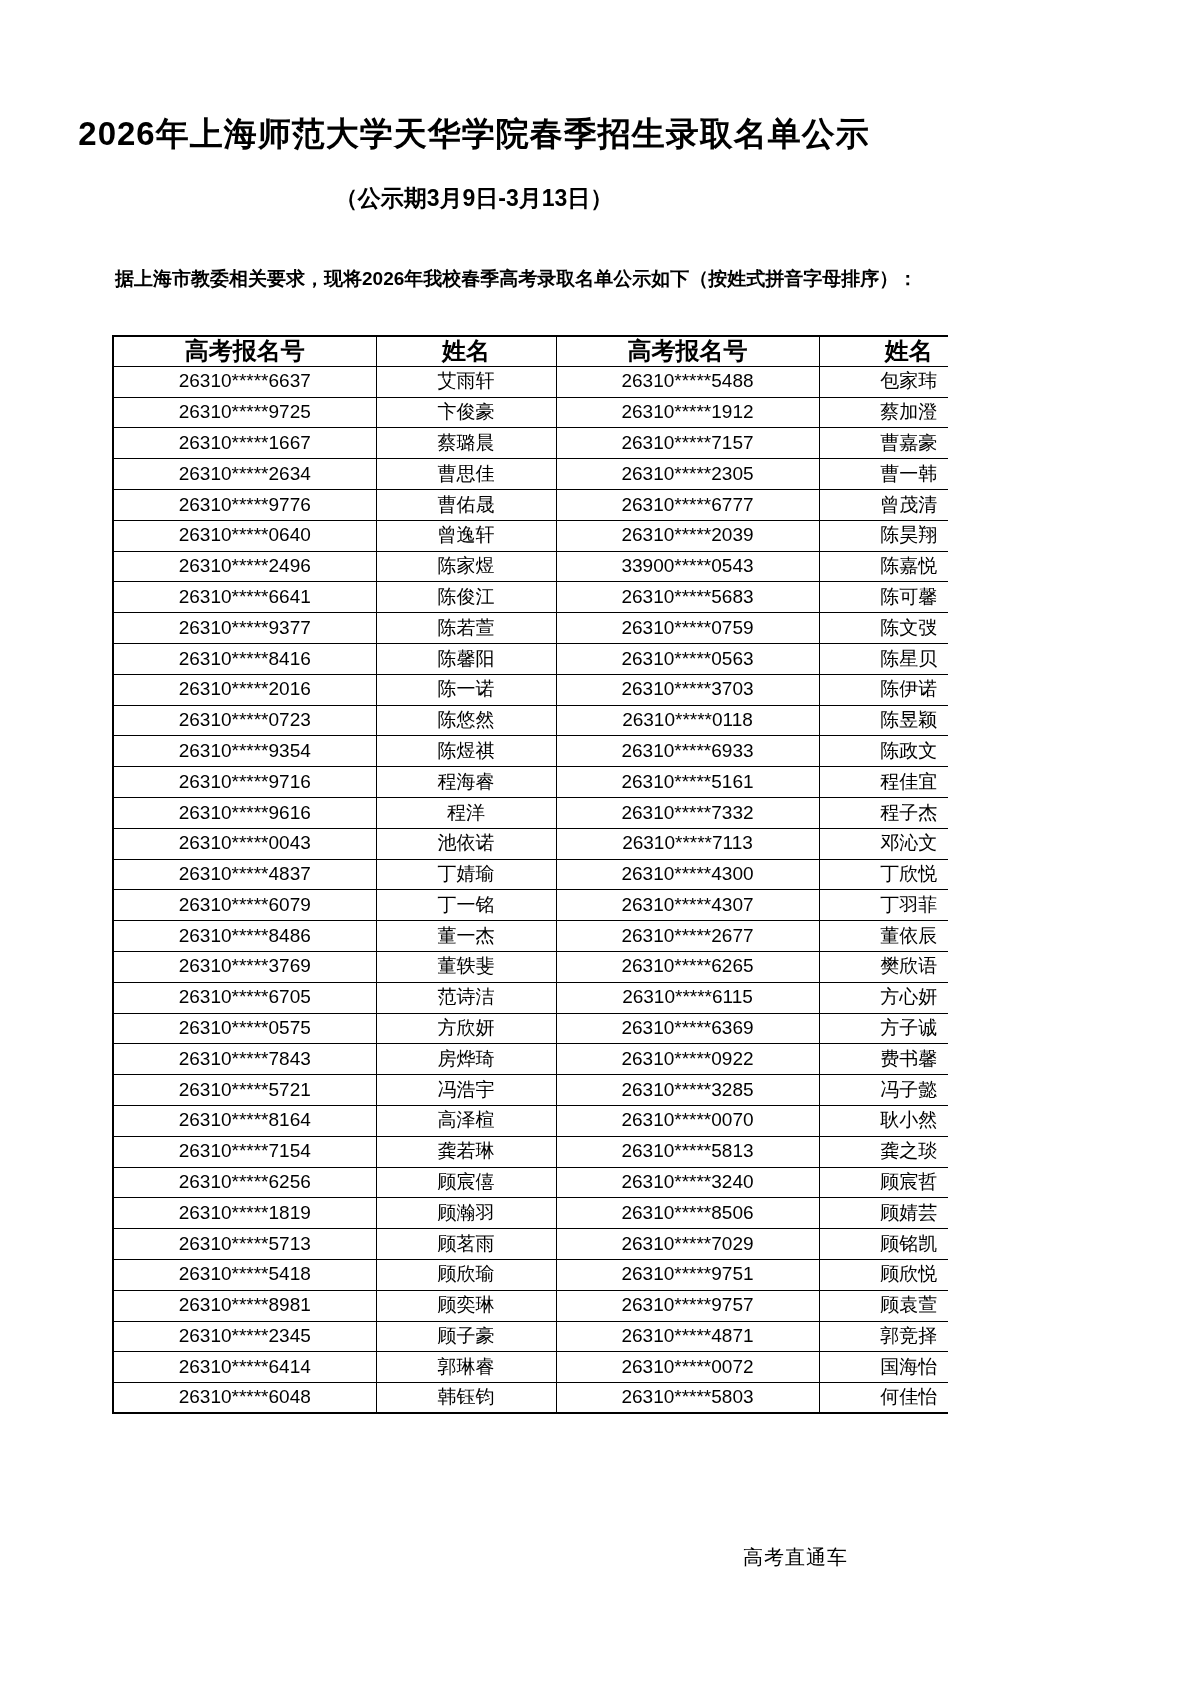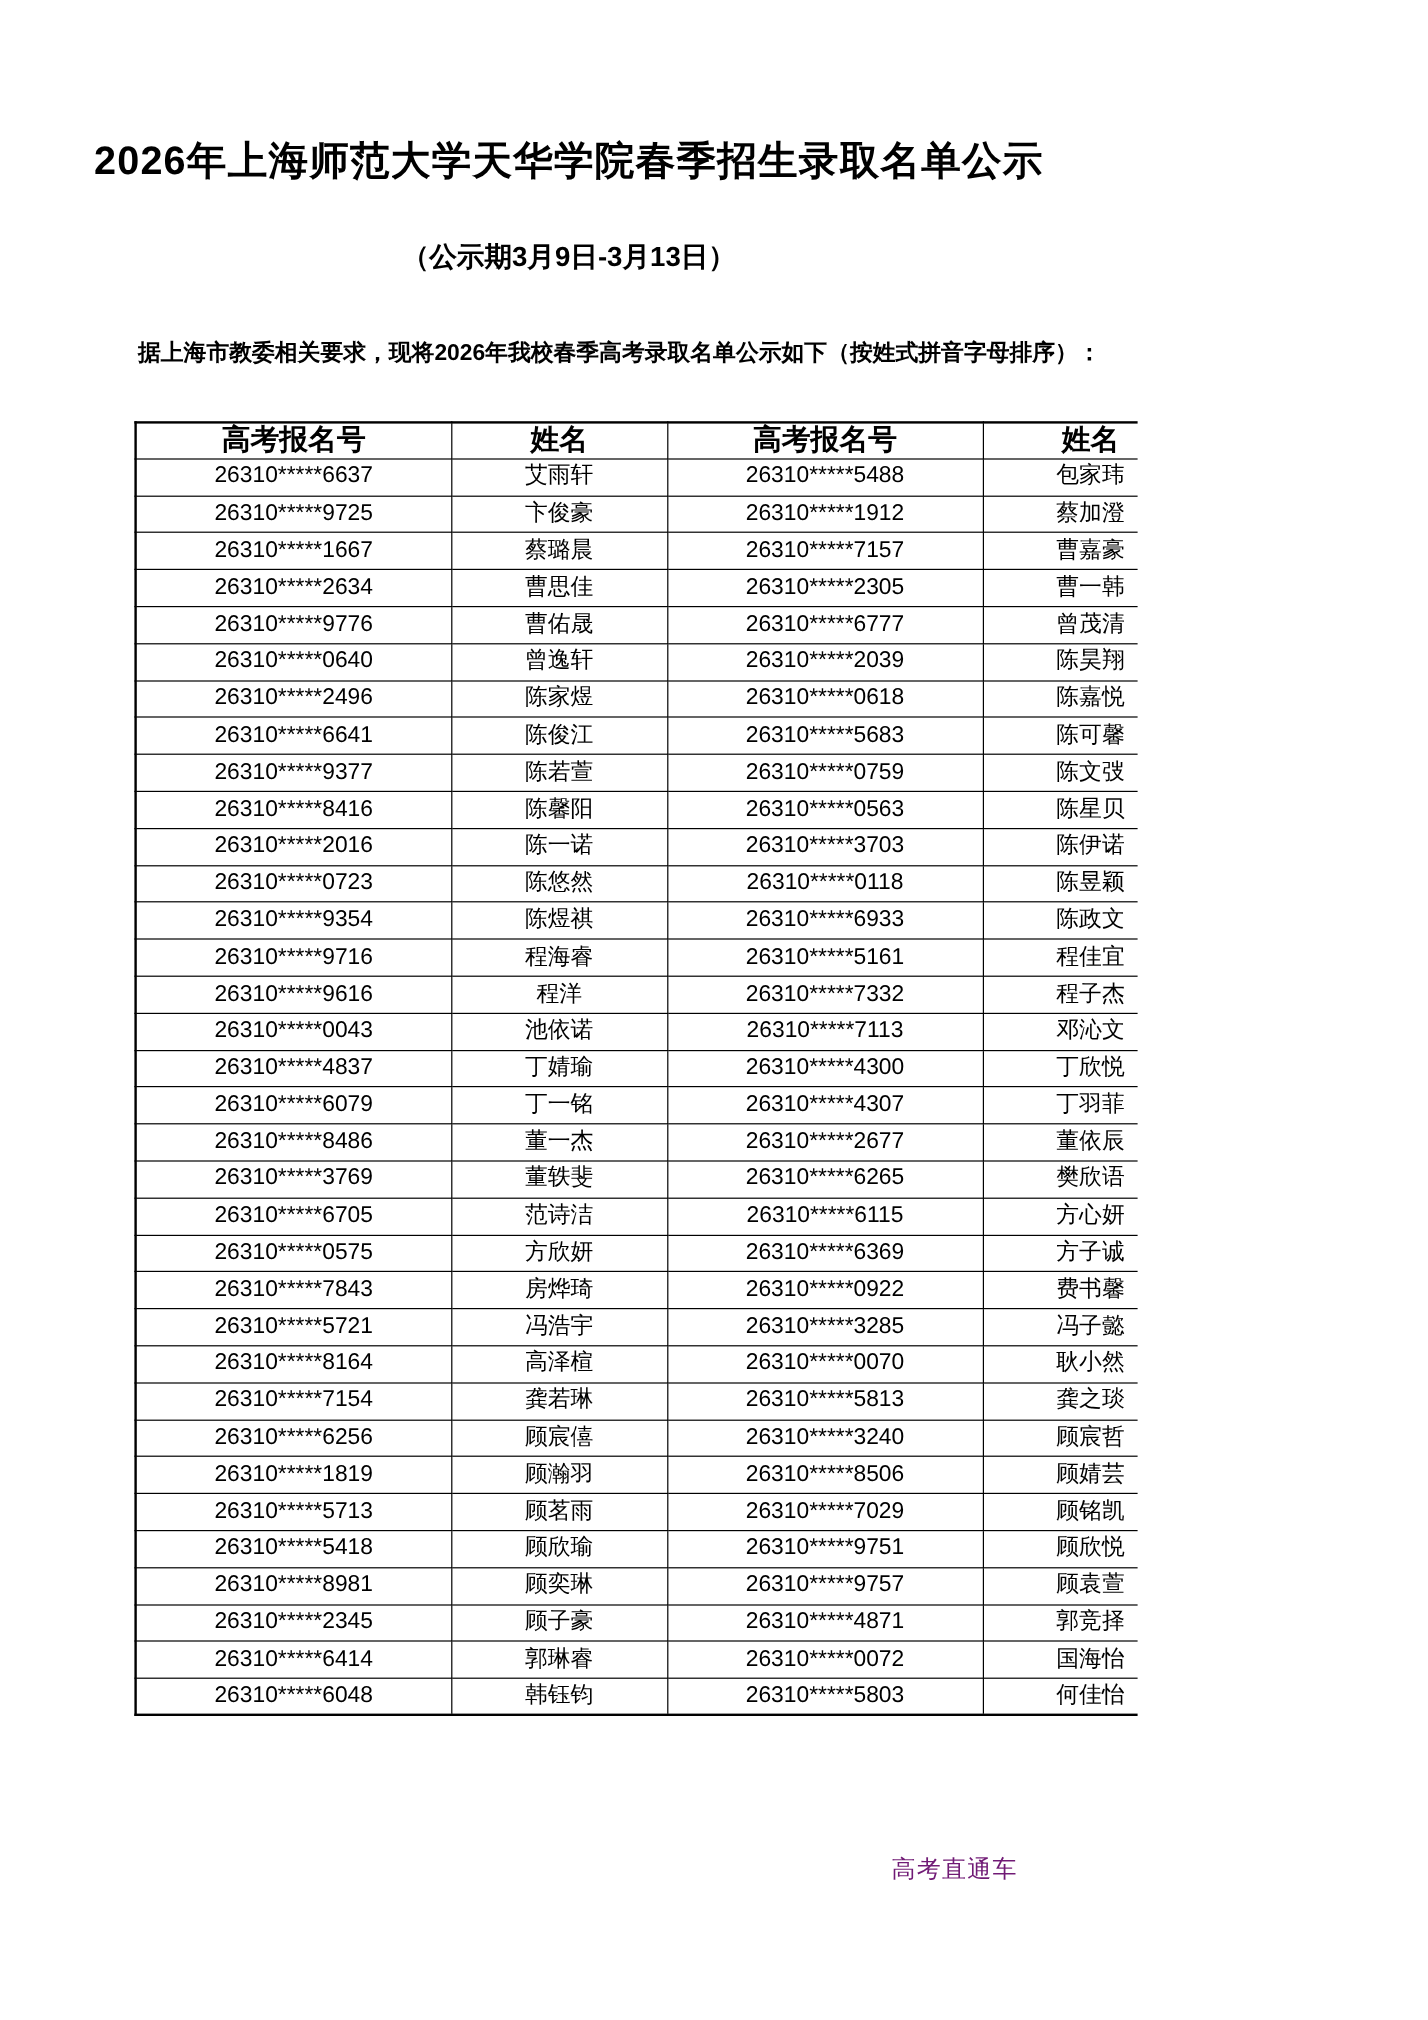--- a/index.html
+++ b/index.html
@@ -15,21 +15,21 @@
   }
   .title {
     margin: 0;
     padding-top: 112px;
     text-align: center;
     font-size: 33px;
     font-weight: 700;
     letter-spacing: 1px;
   }
   .subtitle {
-    margin: 16px;
+    margin: 0;
     padding-top: 26px;
     text-align: center;
     font-size: 23px;
     font-weight: 700;
   }
   .intro {
     margin: 52px 0 0 115px;
     width: 965px;
     font-size: 19px;
     font-weight: 700;
@@ -55,21 +55,21 @@
     white-space: nowrap;
   }
   table.roster th {
     font-weight: 700;
     font-size: 24px;
   }
   .watermark {
     position: absolute;
     right: 100px;
     bottom: 112px;
-    color: #701a75;
+    color: #000000;
     font-size: 20px;
     letter-spacing: 1px;
   }
 </style>
 </head>
 <body>
 
 <div class="page">
 
   <h1 class="title">2026年上海师范大学天华学院春季招生录取名单公示</h1>
@@ -126,21 +126,21 @@
         </tr>
         <tr>
           <td>26310*****0640</td>
           <td>曾逸轩</td>
           <td>26310*****2039</td>
           <td>陈昊翔</td>
         </tr>
         <tr>
           <td>26310*****2496</td>
           <td>陈家煜</td>
-          <td>26310*****0618</td>
+          <td>33900*****0543</td>
           <td>陈嘉悦</td>
         </tr>
         <tr>
           <td>26310*****6641</td>
           <td>陈俊江</td>
           <td>26310*****5683</td>
           <td>陈可馨</td>
         </tr>
         <tr>
           <td>26310*****9377</td>

